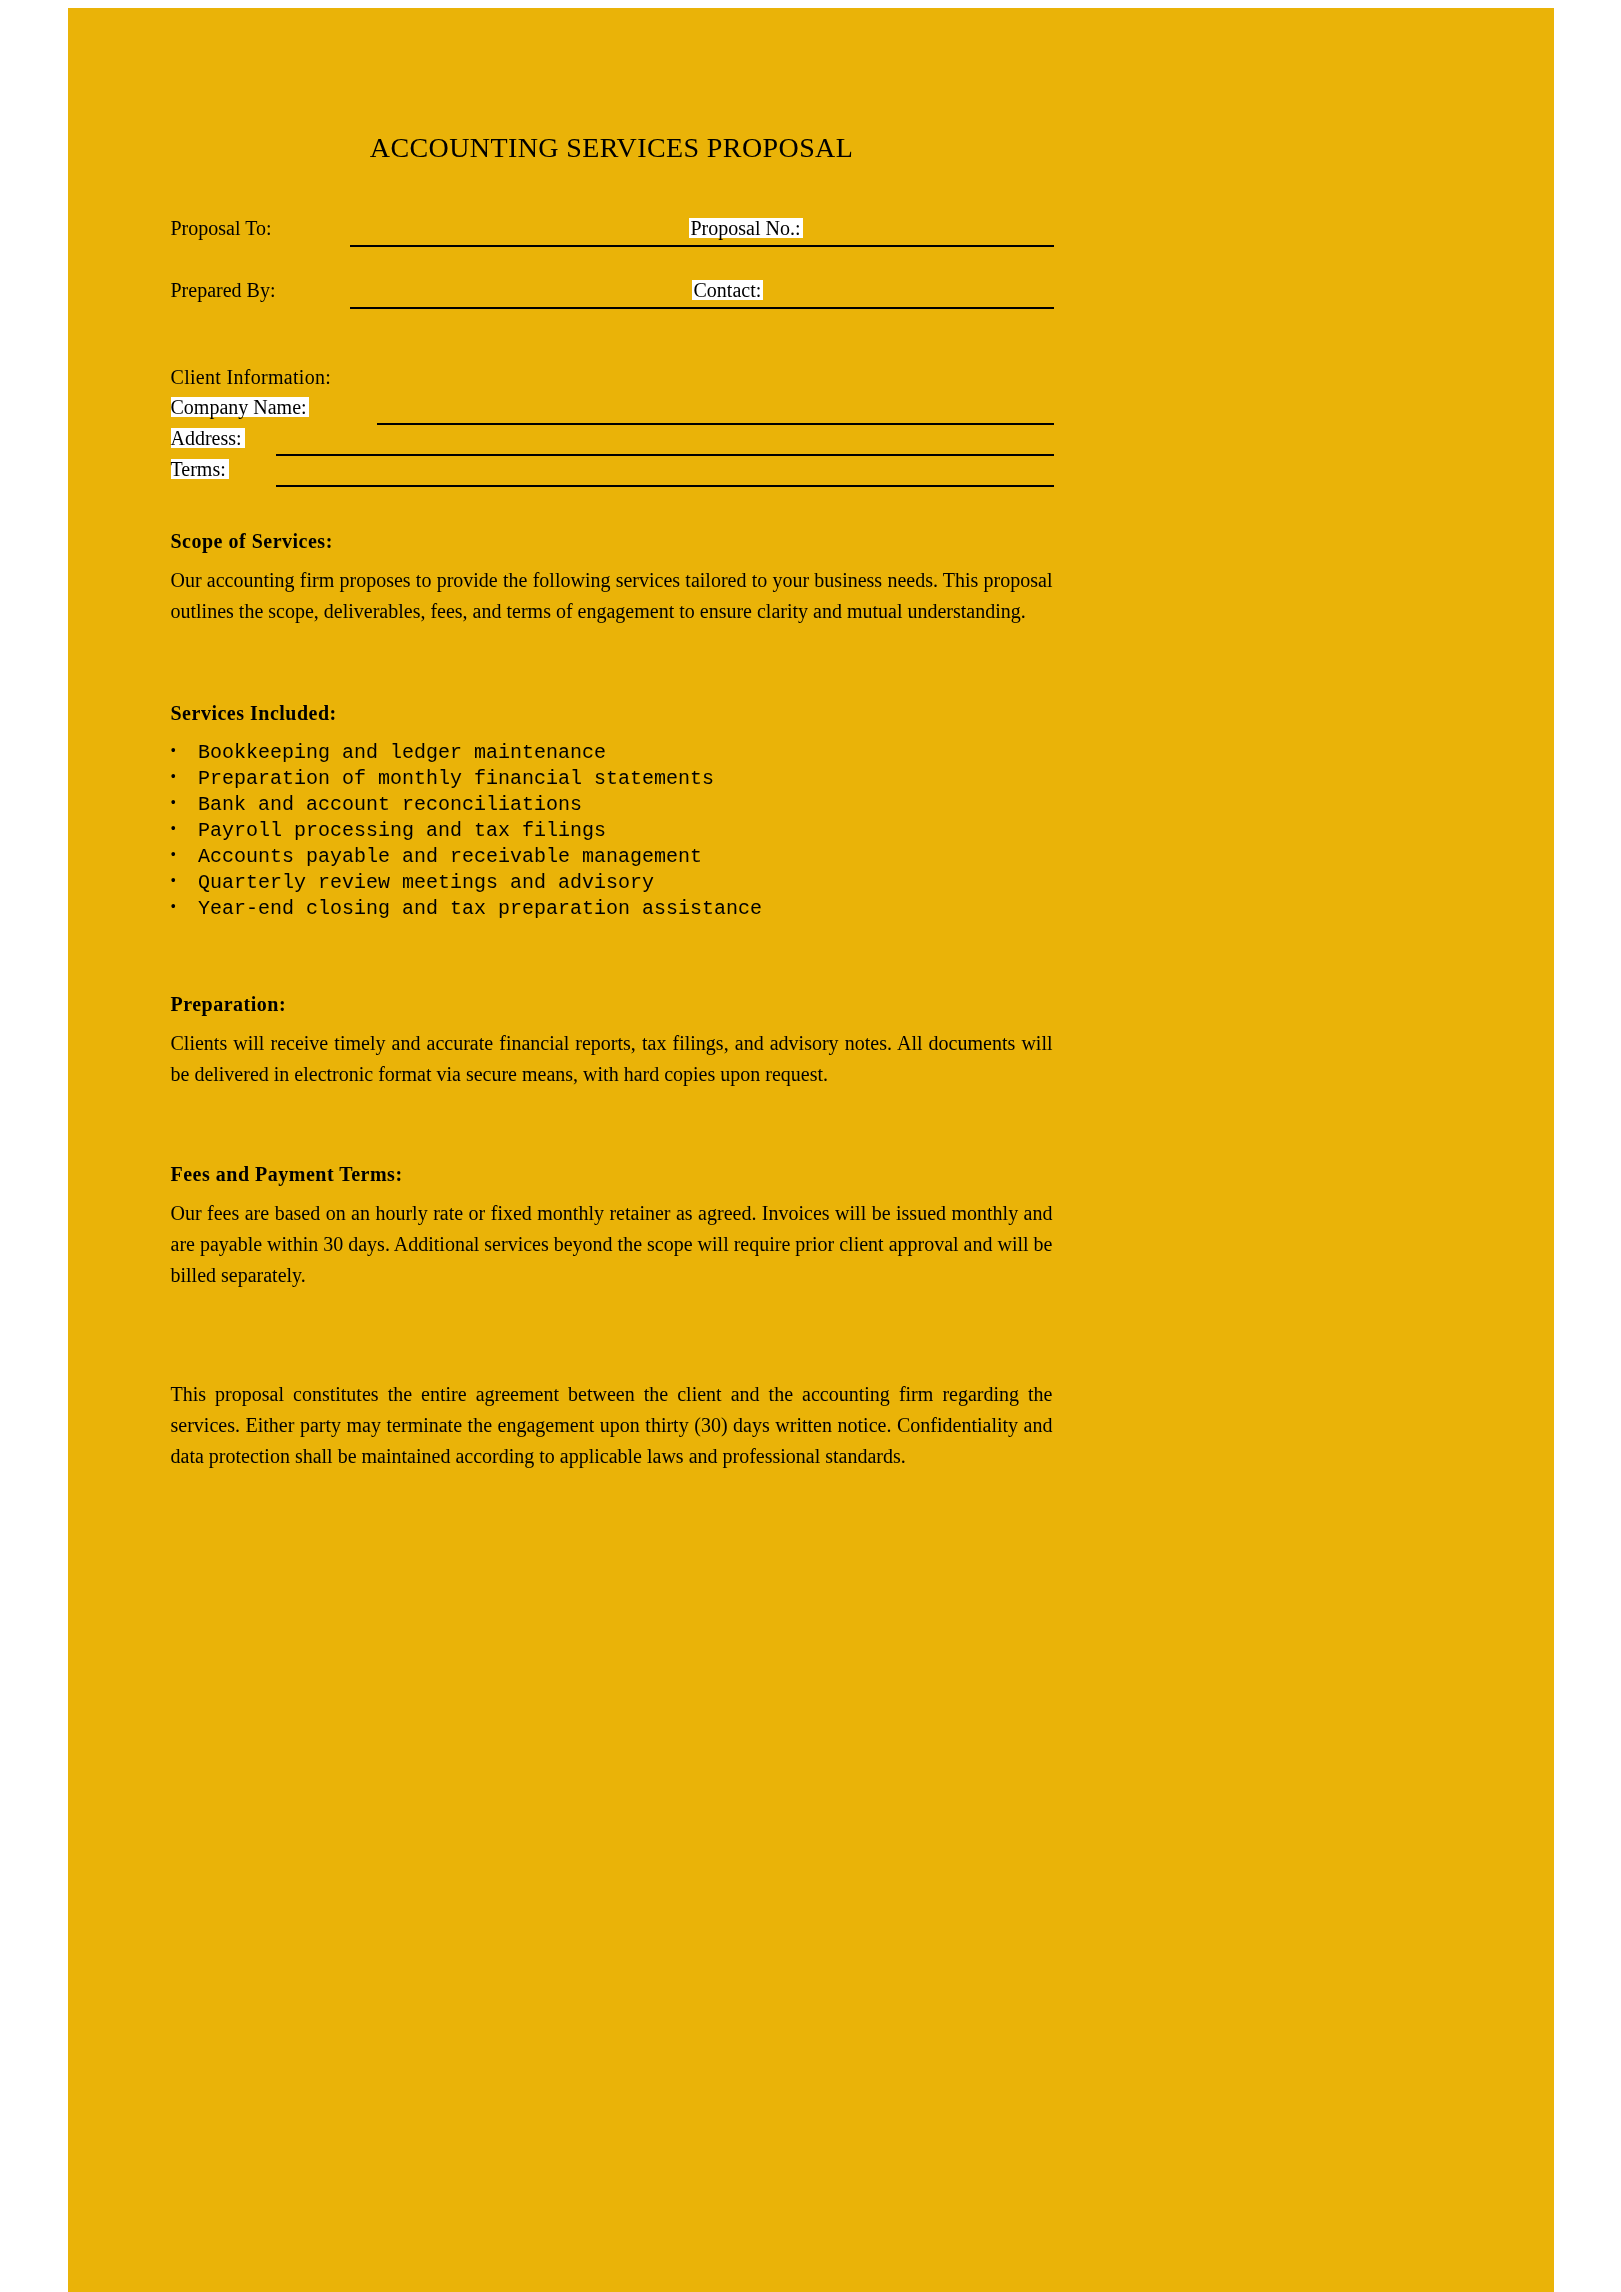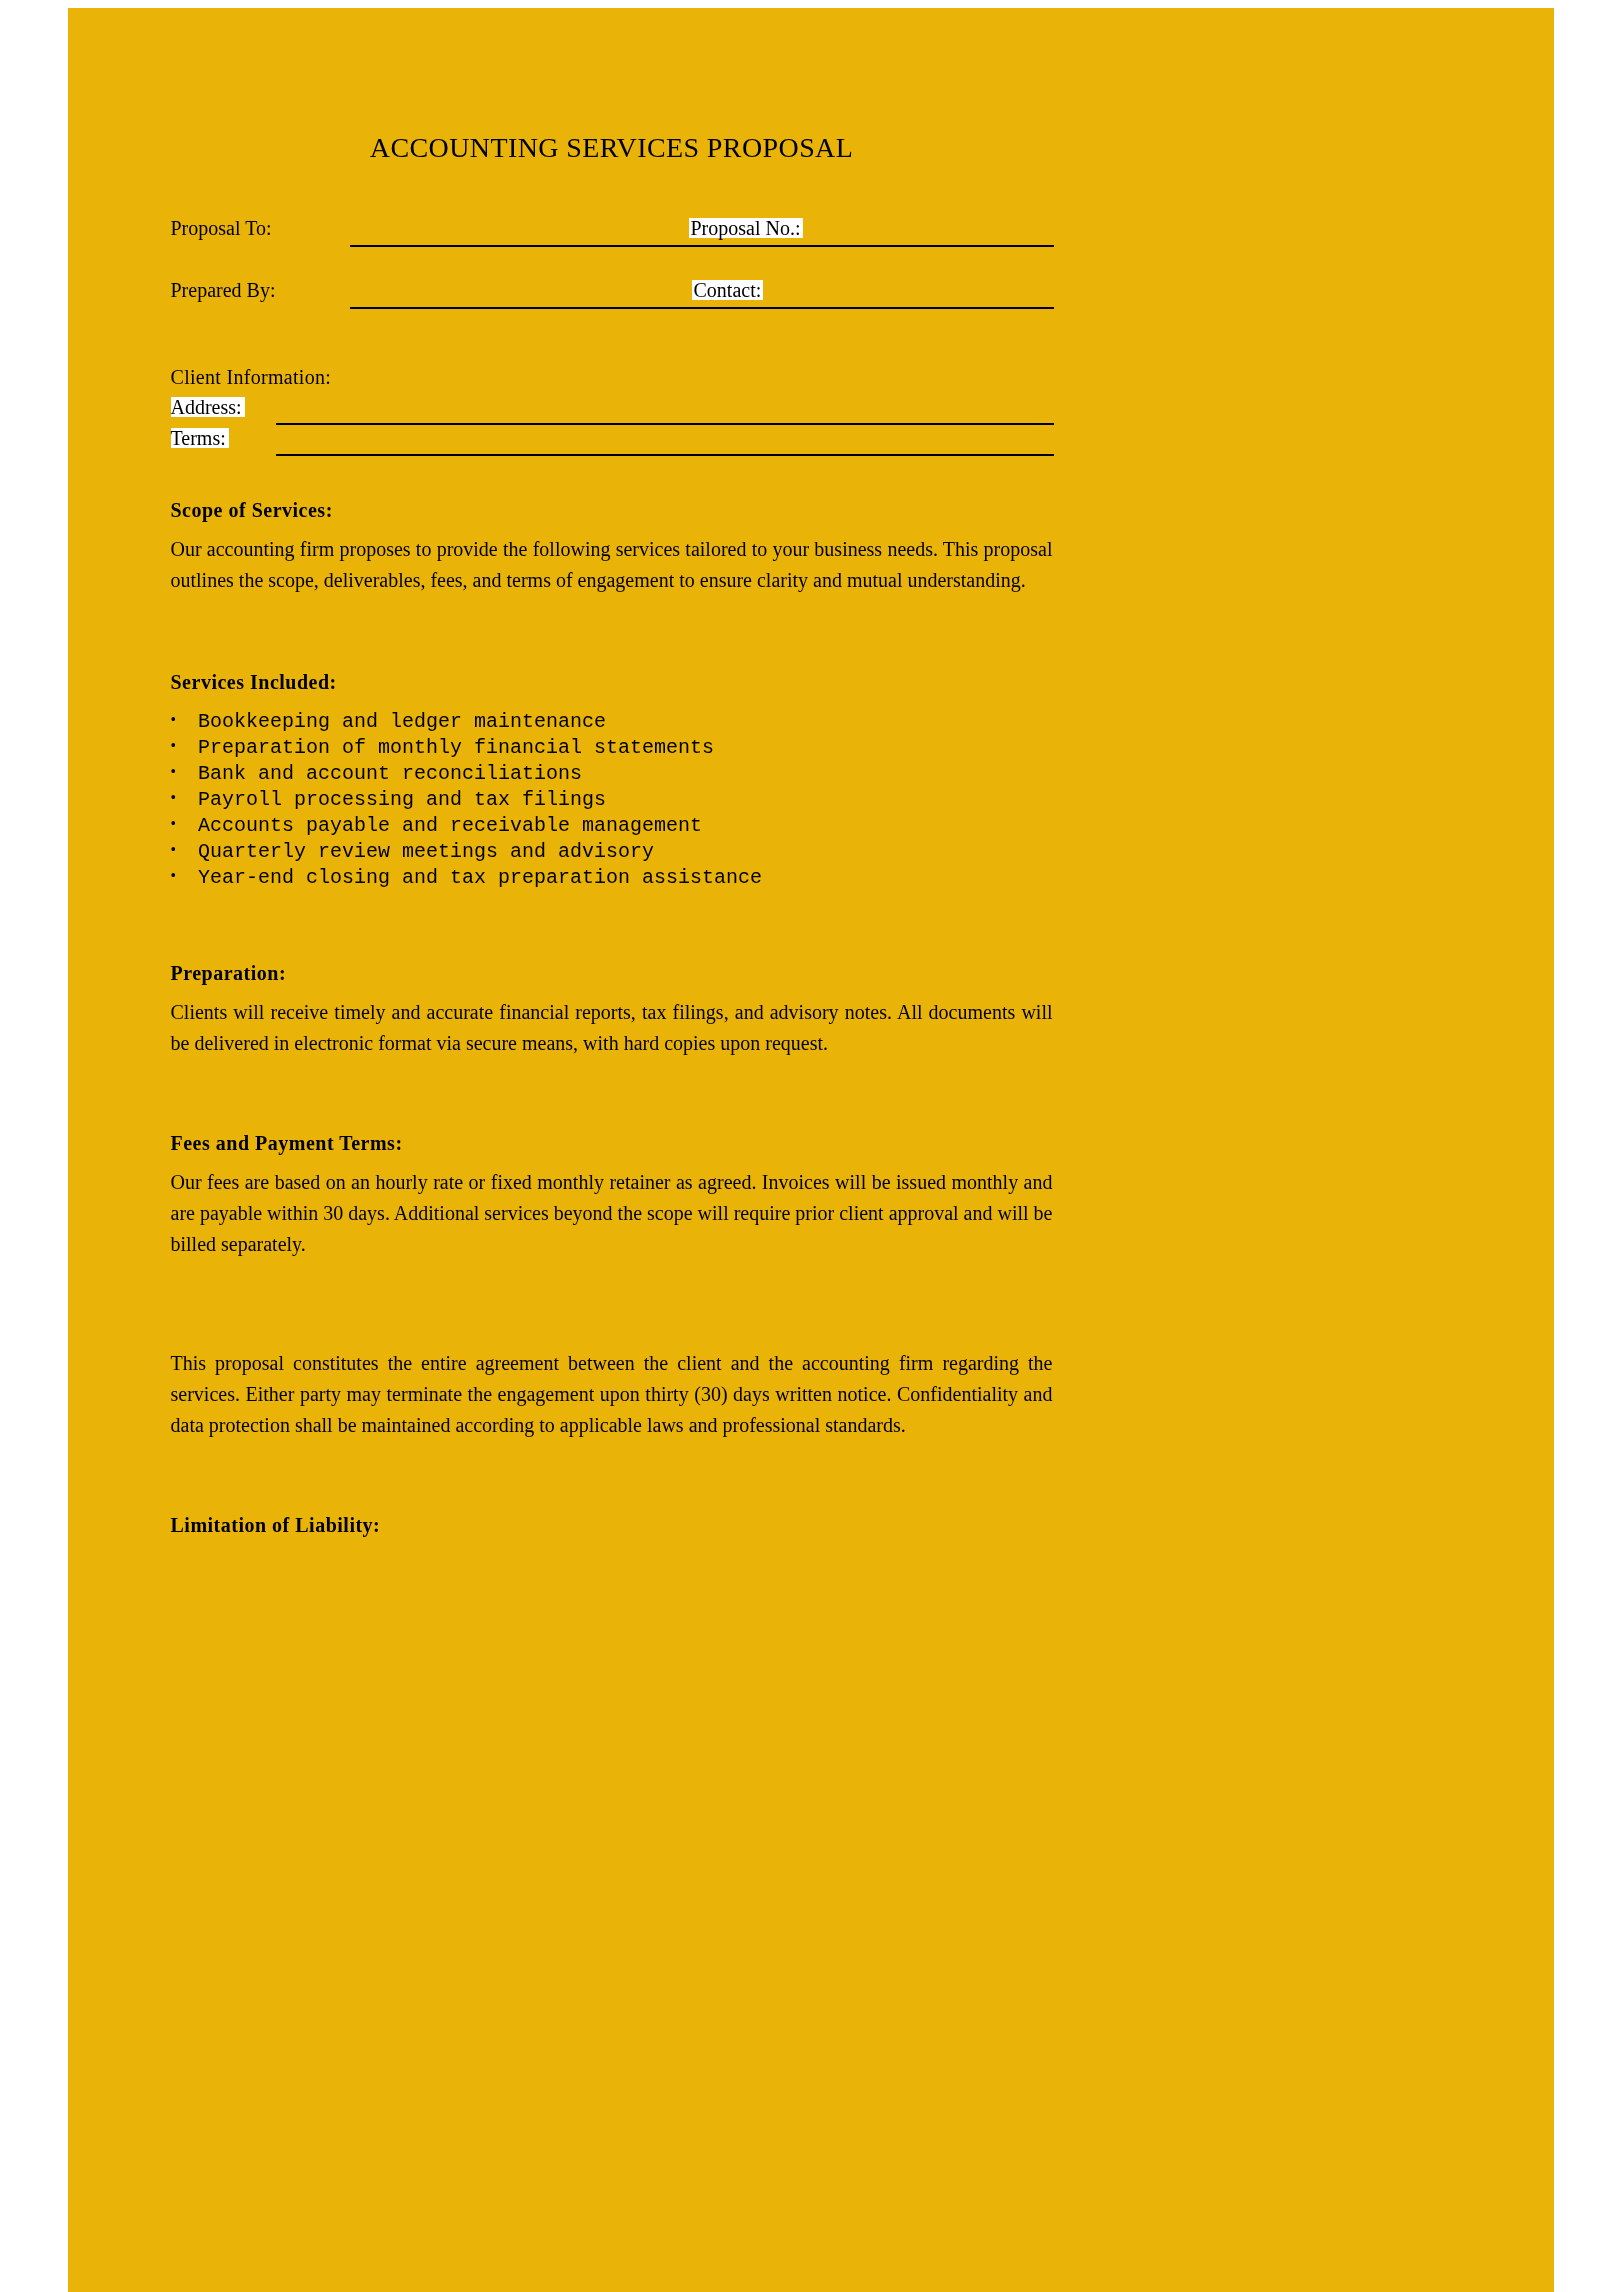--- a/index.html
+++ b/index.html
@@ -182,20 +182,24 @@
       <span class="fr-label-right" style="left:521px;">Contact:</span>
       <span class="fr-rule" style="left:179px; right:-1px; top:27.4px;"></span>
     </div>
 
     <div class="sp-form-to-client"></div>
 
     <div class="client-heading">Client Information:</div>
 
     <div style="height:9.8px;"></div>
 
+    <div class="cinfo-row">
+      <span class="ci-label">Company Name:</span>
+      <span class="ci-rule" style="left:206px; right:-1px; top:25.5px;"></span>
+    </div>
 
     <div class="cinfo-row">
       <span class="ci-label">Address:</span>
       <span class="ci-rule" style="left:105px; right:-1px; top:25.5px;"></span>
     </div>
 
     <div class="cinfo-row">
       <span class="ci-label">Terms:</span>
       <span class="ci-rule" style="left:105px; right:-1px; top:25.5px;"></span>
     </div>
@@ -255,17 +259,16 @@
     <div class="sp-head-to-par"></div>
     <p class="body-par">Our fees are based on an hourly rate or fixed monthly retainer as agreed. Invoices will be issued monthly and are payable within 30 days. Additional services beyond the scope will require prior client approval and will be billed separately.</p>
 
     <div class="sp-par-to-head"></div>
 
     <div class="sp-head-to-par"></div>
     <p class="body-par">This proposal constitutes the entire agreement between the client and the accounting firm regarding the services. Either party may terminate the engagement upon thirty (30) days written notice. Confidentiality and data protection shall be maintained according to applicable laws and professional standards.</p>
 
     <div class="sp-par-to-head"></div>
 
-    <div class="section-heading">Limitation of Liability:</div>
 
   </div>
 </div>
 
 
 </body></html>

